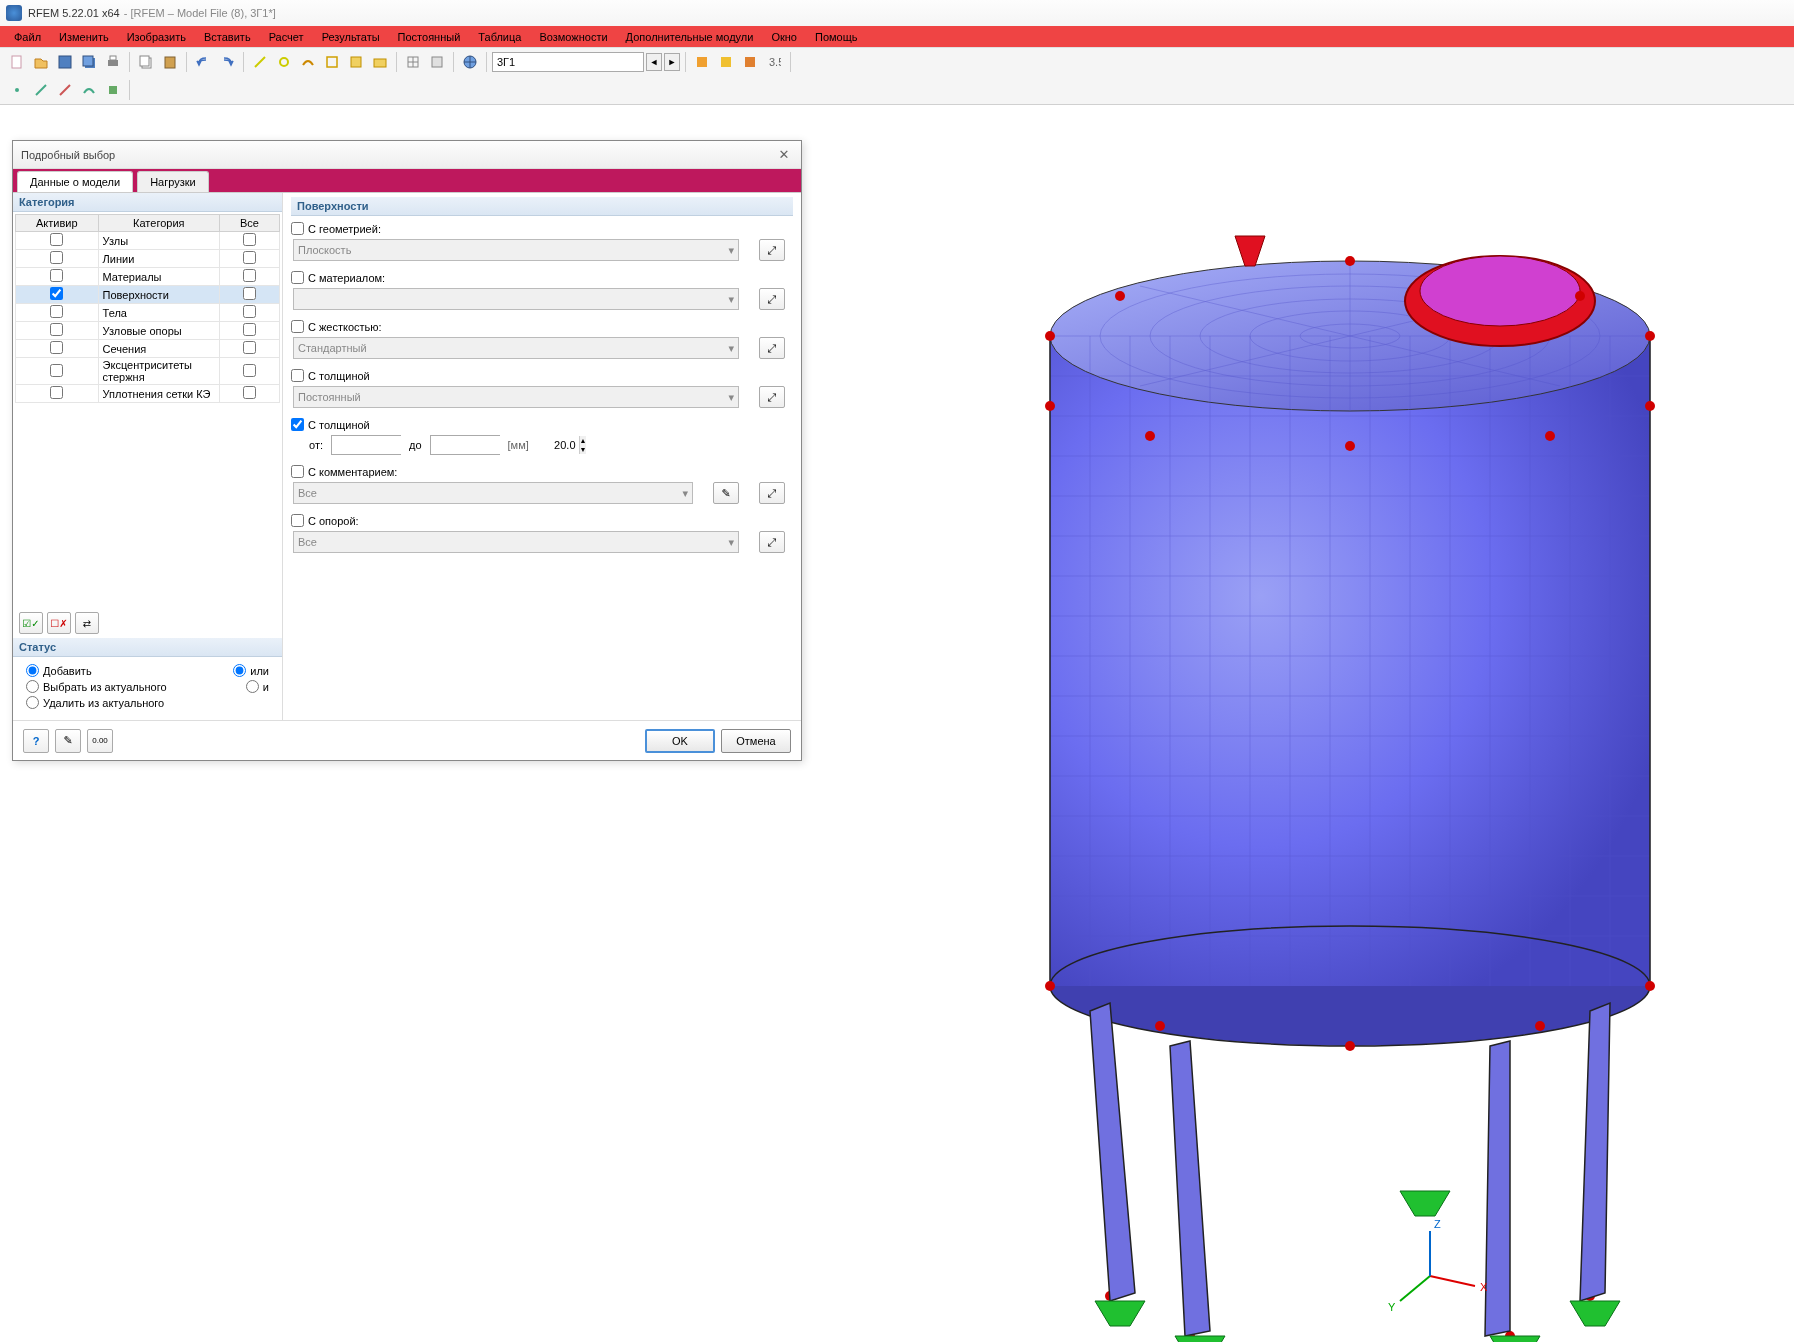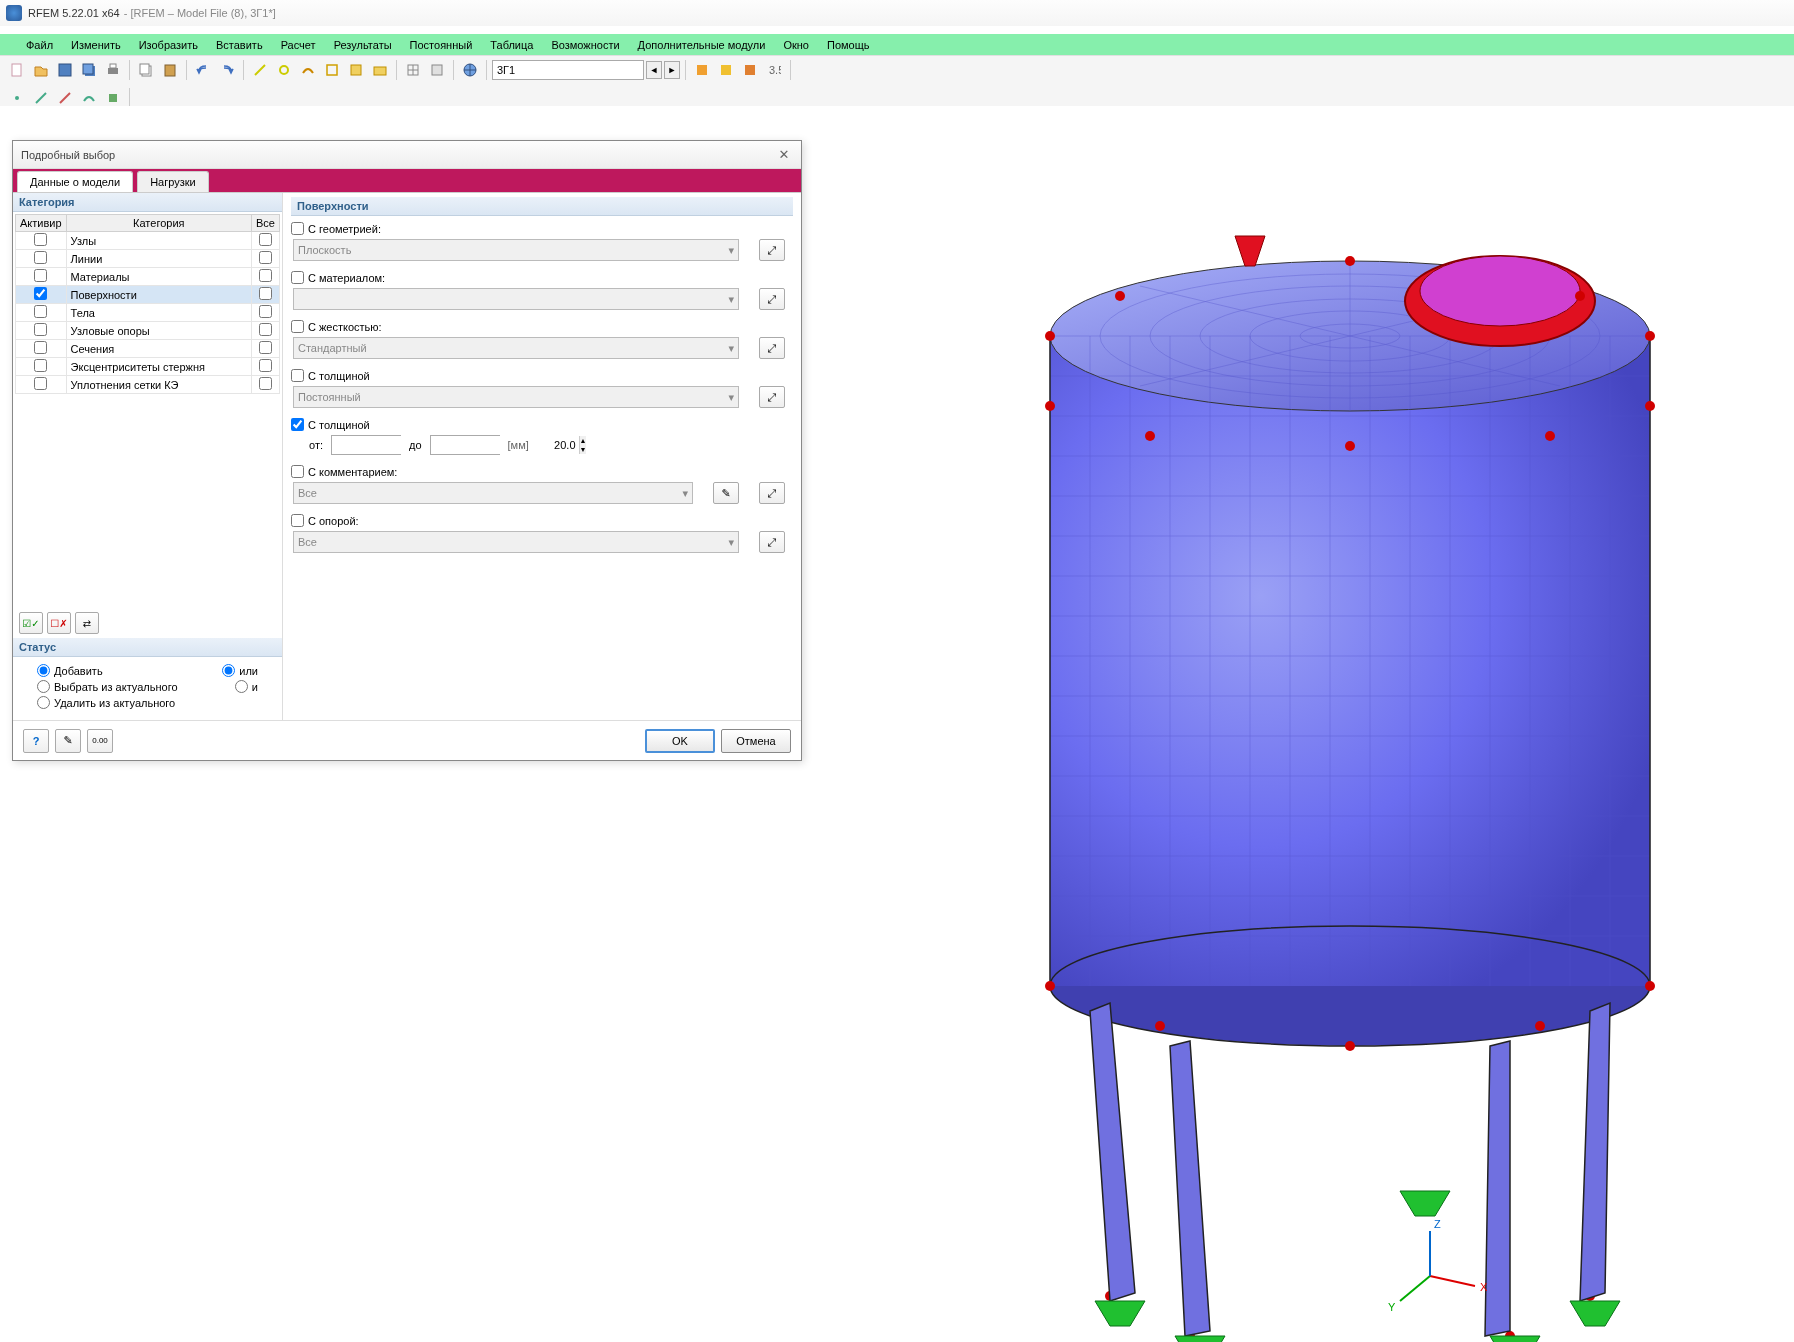--- a/index.html
+++ b/index.html
@@ -2,21 +2,21 @@
 <html><head>
 <meta charset="utf-8">
 <style>
 * { box-sizing: border-box; margin: 0; padding: 0; font-family: Tahoma, Arial, sans-serif; font-size: 11px; }
 body { background: #fff; width: 1794px; height: 1342px; position: relative; overflow: hidden; }
 
 .titlebar { height: 26px; background: linear-gradient(#fdfdfd,#f5f5f5); display: flex; align-items: center; padding: 12px 6px; color: #888; }
 .titlebar .logo { width: 16px; height: 16px; margin-right: 6px; background: radial-gradient(circle,#4a90d9,#2a5a9a); border-radius: 3px; }
 .titlebar .t-dark { color: #333; margin-right: 4px; }
 
-.menubar { height: 22px; background: #86efac; display: flex; align-items: center; padding: 0 18px; gap: 2px; border-bottom: 1px solid #e0e0e0; margin-top: 8px; }
+.menubar { height: 22px; background: #ef4444; display: flex; align-items: center; padding: 0 6px; gap: 2px; border-bottom: 1px solid #e0e0e0; }
 .menubar .menu-item { padding: 2px 8px; cursor: pointer; }
 
 .toolbars { background: #f5f5f5; border-bottom: 1px solid #d0d0d0; }
 .toolbar-row { height: 28px; display: flex; align-items: center; padding: 0 6px; gap: 2px; }
 .tb-btn { width: 22px; height: 22px; border: 1px solid transparent; border-radius: 2px; display: flex; align-items: center; justify-content: center; cursor: pointer; }
 .tb-sep { width: 1px; height: 20px; background: #ccc; margin: 0 3px; }
 .tb-icon { width: 14px; height: 14px; display: block; }
 .tb-combo { height: 20px; border: 1px solid #aaa; background: #fff; padding: 0 4px; font-size: 11px; min-width: 140px; }
 .tb-nav { width: 16px; height: 18px; border: 1px solid #aaa; background: #f0f0f0; display: flex; align-items: center; justify-content: center; font-size: 9px; cursor: pointer; }
 
@@ -34,31 +34,31 @@
 .dlg-tab.active { background: #fff; }
 
 .dlg-body { display: flex; }
 .dlg-left { width: 270px; border-right: 1px solid #ddd; display: flex; flex-direction: column; }
 .dlg-right { flex: 1; padding: 4px 8px 4px 8px; position: relative; }
 
 .sec-hdr { background: linear-gradient(#eaf1f9,#dae6f3); color: #30608a; padding: 3px 6px; font-weight: bold; border-bottom: 1px solid #c0d0e0; }
 .sec-body { padding: 2px; }
 
 .cat-table { width: 100%; border-collapse: collapse; }
-.cat-table th { background: #f0f0f0; border: 1px solid #d0d0d0; padding: 2px 4px; font-weight: normal; }
+.cat-table th { background: #f0f0f0; border: 1px solid #d0d0d0; padding: 2px 20px; font-weight: normal; }
 .cat-table td { border: 1px solid #e5e5e5; padding: 1px 4px; height: 18px; }
 .cat-chk { width: 24px; text-align: center; }
 .cat-row .cat-name { cursor: pointer; }
 .cat-row.sel td { background: #d5e5f5; }
 
 .left-btns { padding: 4px 6px; display: flex; gap: 4px; }
 .sm-btn { width: 24px; height: 22px; border: 1px solid #aaa; background: linear-gradient(#fff,#eee); border-radius: 2px; display: flex; align-items: center; justify-content: center; cursor: pointer; font-size: 10px; }
 
 .status-box { padding: 4px 8px 8px 8px; }
-.status-row { display: flex; align-items: flex-end; justify-content: space-between; margin: 3px 16px; }
+.status-row { display: flex; align-items: flex-end; justify-content: space-between; margin: 3px 5px; }
 .status-row label { display: flex; align-items: center; gap: 4px; cursor: pointer; }
 
 .right-scroll { height: 500px; overflow-y: auto; padding-right: 8px; }
 .filter-group { margin: 6px 0 10px 0; }
 .filter-chk { display: flex; align-items: center; gap: 4px; margin-bottom: 4px; }
 .filter-row { display: flex; align-items: flex-end; gap: 20px; margin-left: 2px; }
 .filter-input { flex: 1; height: 22px; border: 1px solid #bbb; background: #fdfdfd; padding: 0 4px; }
 .filter-input.disabled { background: #f0f0f0; color: #888; }
 .filter-combo { flex: 1; height: 22px; border: 1px solid #bbb; background: #f0f0f0; padding: 0 4px; color: #888; display: flex; align-items: center; }
 .filter-combo::after { content: "▾"; margin-left: auto; color: #888; }

